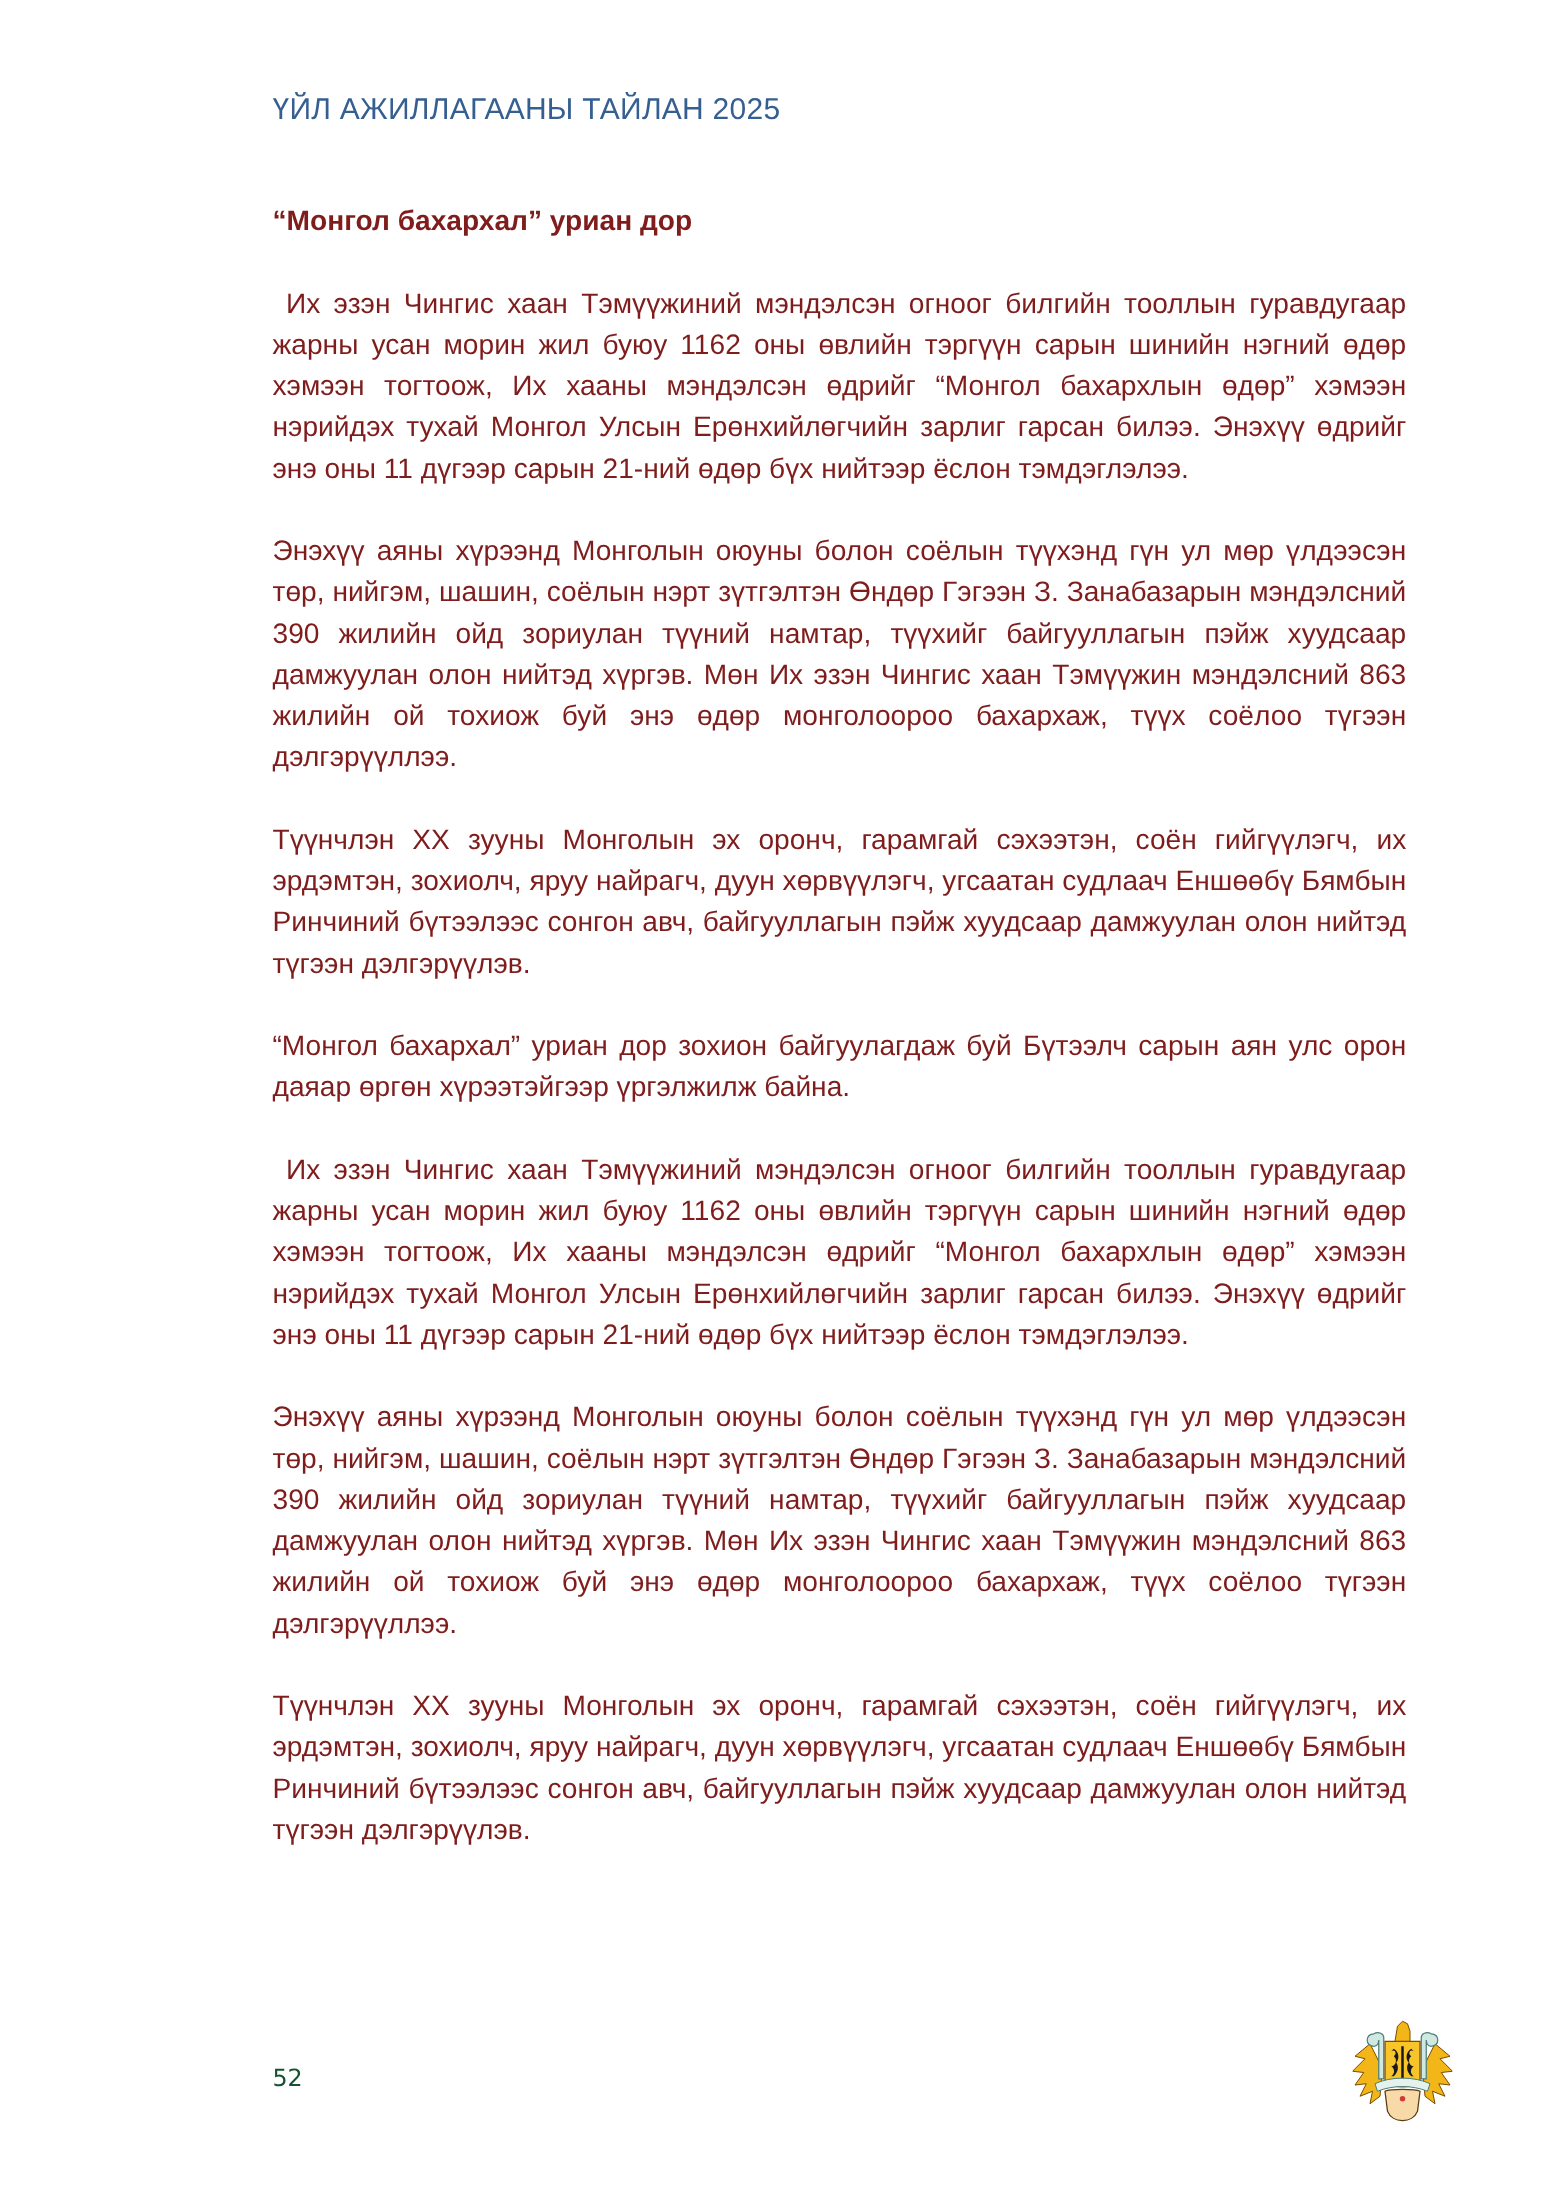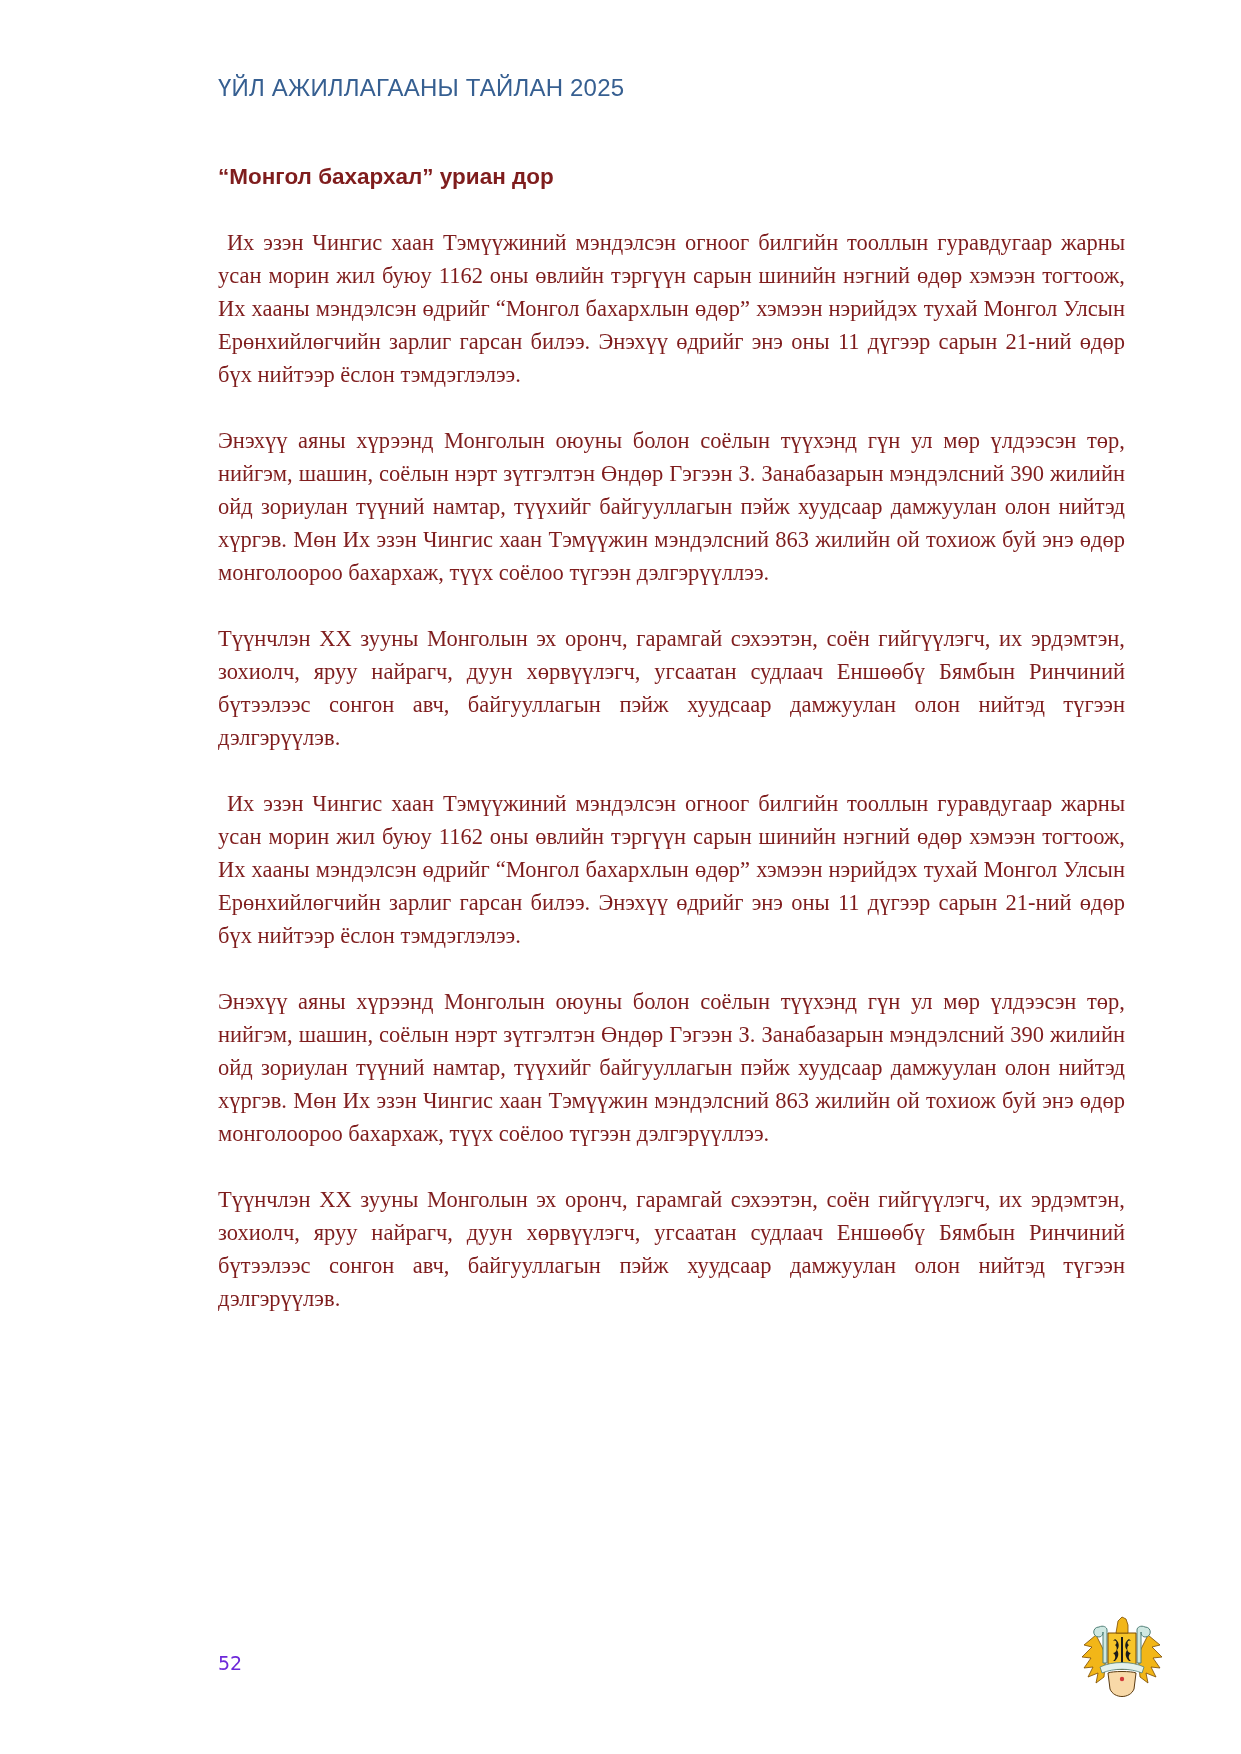--- a/index.html
+++ b/index.html
@@ -11,39 +11,40 @@
     letter-spacing: 0.2px; white-space: nowrap;
   }
   .content {
     position: absolute; left: 218px; top: 160px; width: 907px;
     font-family: "Liberation Sans", sans-serif; color: #7f1d1d;
   }
   .section-heading {
     font-weight: bold; font-size: 22.5px; line-height: 33px; margin: 0 0 33px 0;
   }
   .para {
-    font-size: 22.5px; line-height: 33px; text-align: justify; margin: 0 0 33px 0; font-family: Liberation Serif, serif;
+    font-size: 22.5px; line-height: 33px; text-align: justify; margin: 0 0 33px 0;
   }
   .page-number {
     position: absolute; left: 218px; top: 1652px;
-    font-family: "DejaVu Sans", sans-serif; font-size: 19px; color: #6d28d9;
+    font-family: "DejaVu Sans", sans-serif; font-size: 19px; color: #14532d;
   }
   .emblem { position: absolute; left: 1082px; top: 1615px; width: 80px; height: 90px; }
 </style>
 </head>
 <body>
 
 <div class="page">
   <div class="running-header">ҮЙЛ АЖИЛЛАГААНЫ ТАЙЛАН 2025</div>
 
   <div class="content">
     <p class="section-heading">“Монгол бахархал” уриан дор</p>
     <p class="para" style="white-space: pre-wrap;"> Их эзэн Чингис хаан Тэмүүжиний мэндэлсэн огноог билгийн тооллын гуравдугаар жарны усан морин жил буюу 1162 оны өвлийн тэргүүн сарын шинийн нэгний өдөр хэмээн тогтоож, Их хааны мэндэлсэн өдрийг “Монгол бахархлын өдөр” хэмээн нэрийдэх тухай Монгол Улсын Ерөнхийлөгчийн зарлиг гарсан билээ. Энэхүү өдрийг энэ оны 11 дүгээр сарын 21-ний өдөр бүх нийтээр ёслон тэмдэглэлээ.</p>
     <p class="para">Энэхүү аяны хүрээнд Монголын оюуны болон соёлын түүхэнд гүн ул мөр үлдээсэн төр, нийгэм, шашин, соёлын нэрт зүтгэлтэн Өндөр Гэгээн З. Занабазарын мэндэлсний 390 жилийн ойд зориулан түүний намтар, түүхийг байгууллагын пэйж хуудсаар дамжуулан олон нийтэд хүргэв. Мөн Их эзэн Чингис хаан Тэмүүжин мэндэлсний 863 жилийн ой тохиож буй энэ өдөр монголоороо бахархаж, түүх соёлоо түгээн дэлгэрүүллээ.</p>
     <p class="para">Түүнчлэн XX зууны Монголын эх оронч, гарамгай сэхээтэн, соён гийгүүлэгч, их эрдэмтэн, зохиолч, яруу найрагч, дуун хөрвүүлэгч, угсаатан судлаач Еншөөбү Бямбын Ринчиний бүтээлээс сонгон авч, байгууллагын пэйж хуудсаар дамжуулан олон нийтэд түгээн дэлгэрүүлэв.</p>
+    <p class="para">“Монгол бахархал” уриан дор зохион байгуулагдаж буй Бүтээлч сарын аян улс орон даяар өргөн хүрээтэйгээр үргэлжилж байна.</p>
     <p class="para" style="white-space: pre-wrap;"> Их эзэн Чингис хаан Тэмүүжиний мэндэлсэн огноог билгийн тооллын гуравдугаар жарны усан морин жил буюу 1162 оны өвлийн тэргүүн сарын шинийн нэгний өдөр хэмээн тогтоож, Их хааны мэндэлсэн өдрийг “Монгол бахархлын өдөр” хэмээн нэрийдэх тухай Монгол Улсын Ерөнхийлөгчийн зарлиг гарсан билээ. Энэхүү өдрийг энэ оны 11 дүгээр сарын 21-ний өдөр бүх нийтээр ёслон тэмдэглэлээ.</p>
     <p class="para">Энэхүү аяны хүрээнд Монголын оюуны болон соёлын түүхэнд гүн ул мөр үлдээсэн төр, нийгэм, шашин, соёлын нэрт зүтгэлтэн Өндөр Гэгээн З. Занабазарын мэндэлсний 390 жилийн ойд зориулан түүний намтар, түүхийг байгууллагын пэйж хуудсаар дамжуулан олон нийтэд хүргэв. Мөн Их эзэн Чингис хаан Тэмүүжин мэндэлсний 863 жилийн ой тохиож буй энэ өдөр монголоороо бахархаж, түүх соёлоо түгээн дэлгэрүүллээ.</p>
     <p class="para">Түүнчлэн XX зууны Монголын эх оронч, гарамгай сэхээтэн, соён гийгүүлэгч, их эрдэмтэн, зохиолч, яруу найрагч, дуун хөрвүүлэгч, угсаатан судлаач Еншөөбү Бямбын Ринчиний бүтээлээс сонгон авч, байгууллагын пэйж хуудсаар дамжуулан олон нийтэд түгээн дэлгэрүүлэв.</p>
   </div>
 
   <div class="page-number">52</div>
 
   <svg class="emblem" viewBox="0 0 80 90">
 
     <g fill="#f2b618" stroke="#7a4a00" stroke-width="0.8">

